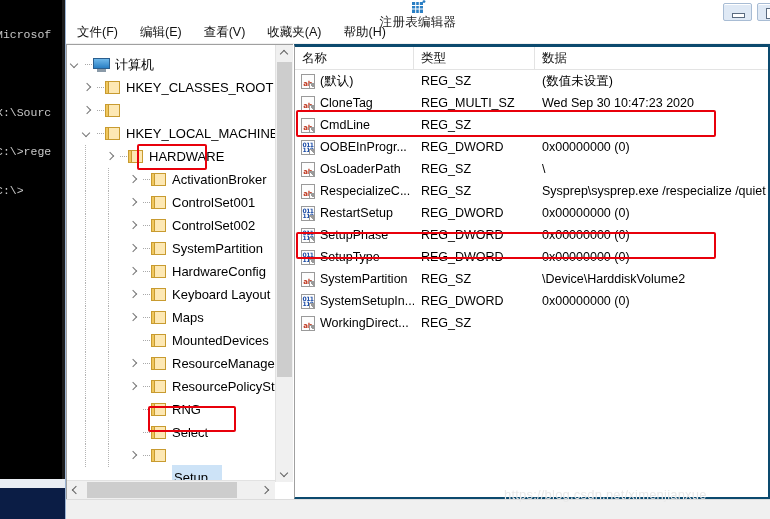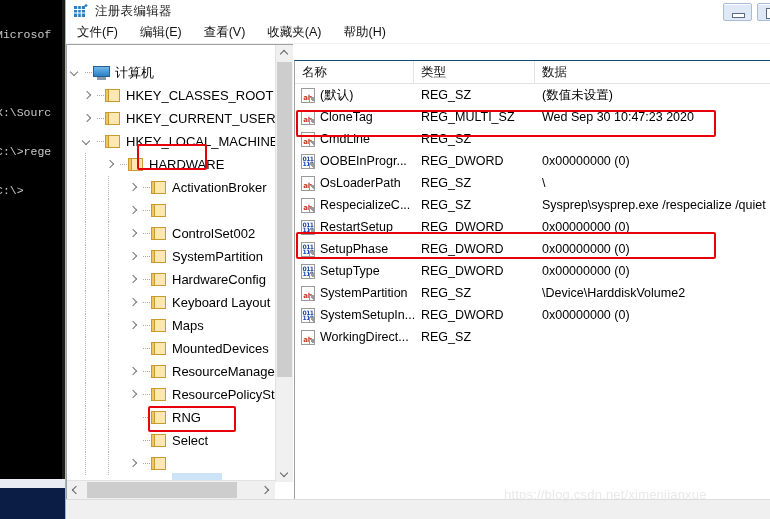--- a/index.html
+++ b/index.html
@@ -36,21 +36,21 @@
 
   
   #regwin{
     position:absolute;left:65px;top:0;width:705px;height:519px;
     background:#f0f0f0;
     border-left:1px solid #9cb4d4;
     box-sizing:border-box;
   }
   #titlebar{
     height:22px;background:#ffffff;position:relative;
-    display:flex;align-items:center;
+    display:flex;align-items:center;flex-direction:column;
   }
   #titlebar .app-ico{
     width:14px;height:14px;margin-left:8px;margin-right:7px;position:relative;
     flex:0 0 auto;
   }
   #titlebar .title-text{
     font-size:12.5px;color:#222;letter-spacing:.3px;
   }
   .winbtns{position:absolute;right:-16px;top:3px;display:flex;gap:5px;}
   .winbtn{
@@ -73,28 +73,28 @@
   
   #panes{
     position:absolute;left:0;top:44px;width:705px;height:456px;
     display:flex;background:#fff;
   }
   #treepane{
     width:227px;height:456px;position:relative;background:#fff;
     border:1px solid #a0a0a0;border-right:none;box-sizing:border-box;
   }
   #listpane{
-    position:absolute;left:228px;top:16px;width:477px;height:456px;
-    background:#fff;border:1px solid #0c4a6e;border-left:1px solid #a0a0a0;
+    position:absolute;left:228px;top:0;width:477px;height:456px;
+    background:#fff;border:3px solid #0c4a6e;border-left:1px solid #a0a0a0;
     box-sizing:border-box;overflow:hidden;
   }
 
   
   #treescroll{
-    position:absolute;left:0;top:16px;width:208px;height:437px;overflow:hidden;
+    position:absolute;left:0;top:8px;width:208px;height:437px;overflow:hidden;
     font-size:13px;color:#000;
   }
   .tnode{
     height:23px;display:flex;align-items:center;position:relative;white-space:nowrap;
   }
   .tnode .tw{flex:0 0 auto;display:block;}
   .chev{
     width:16px;height:23px;position:relative;flex:0 0 auto;
   }
   .chev.has:after{
@@ -277,21 +277,20 @@
               <span class="chev has"></span>
               <span class="dots"></span>
               <span class="folder"></span>
               <span class="tlabel">HKEY_CLASSES_ROOT</span>
             </div>
             <div class="tnode">
               <span class="tw" style="width: 12px; height: 23px; position: relative;"></span>
               <span class="chev has"></span>
               <span class="dots"></span>
               <span class="folder"></span>
-              <span class="tlabel">HKEY_CURRENT_USER</span>
             </div>
             <div class="tnode">
               <span class="tw" style="width: 12px; height: 23px; position: relative;"></span>
               <span class="chev has open"></span>
               <span class="dots"></span>
               <span class="folder"></span>
               <span class="tlabel">HKEY_LOCAL_MACHINE</span>
             </div>
             <div class="tnode">
               <span class="tw" style="width: 12px; height: 23px; position: relative;"></span>
@@ -320,20 +319,21 @@
               <span class="tw" style="width: 12px; height: 23px; position: relative;"></span>
               <span class="tw" style="width: 23px; height: 23px; position: relative;">
                 <i class="vline" style="left: 6px;"></i>
               </span>
               <span class="tw" style="width: 23px; height: 23px; position: relative;">
                 <i class="vline" style="left: 6px;"></i>
               </span>
               <span class="chev has"></span>
               <span class="dots"></span>
               <span class="folder"></span>
+              <span class="tlabel">ControlSet001</span>
             </div>
             <div class="tnode">
               <span class="tw" style="width: 12px; height: 23px; position: relative;"></span>
               <span class="tw" style="width: 23px; height: 23px; position: relative;">
                 <i class="vline" style="left: 6px;"></i>
               </span>
               <span class="tw" style="width: 23px; height: 23px; position: relative;">
                 <i class="vline" style="left: 6px;"></i>
               </span>
               <span class="chev has"></span>

